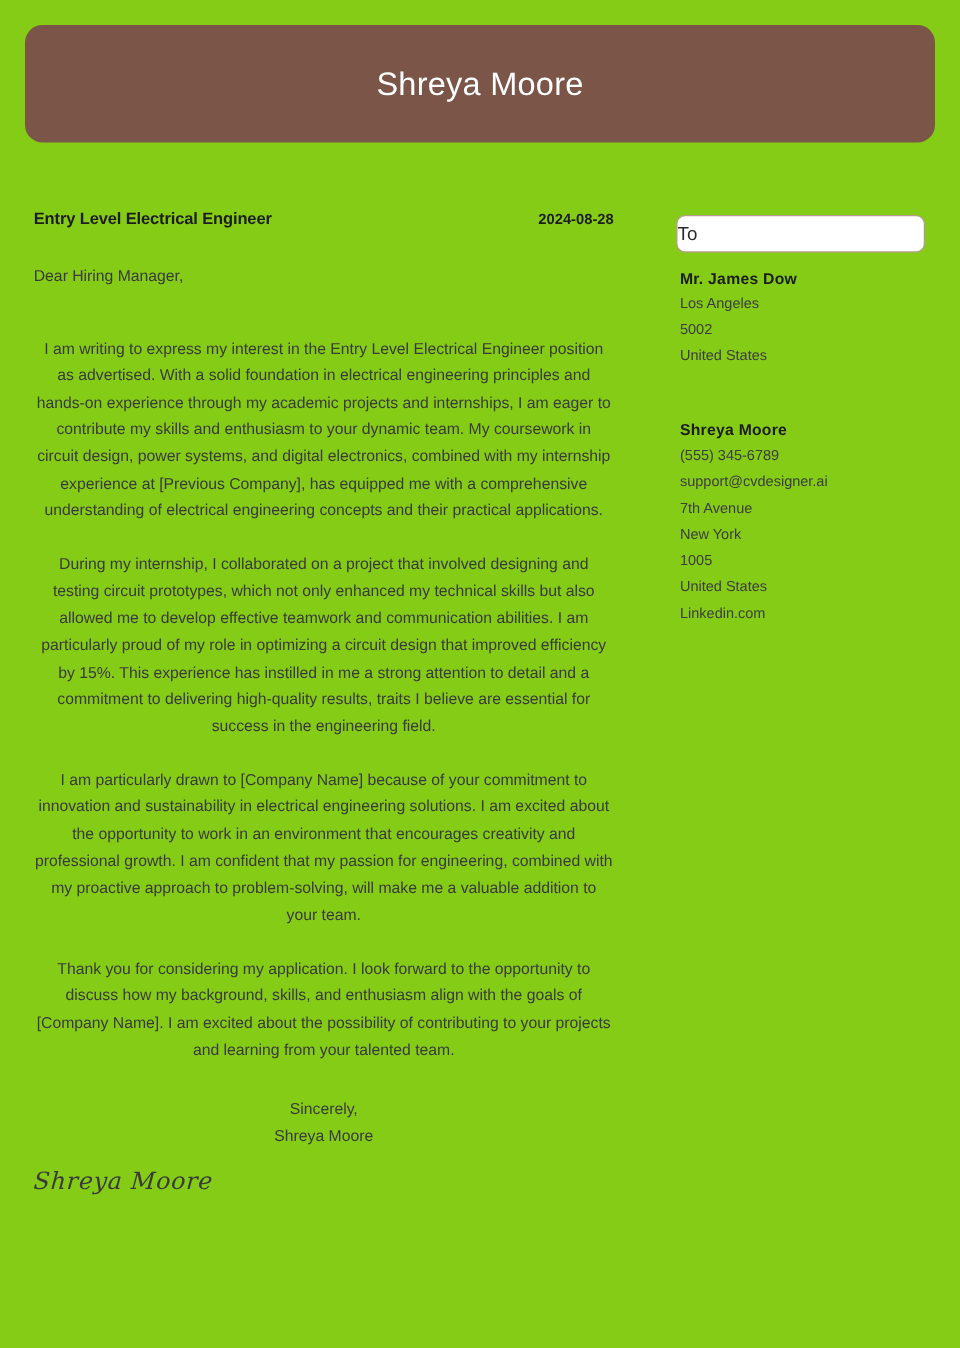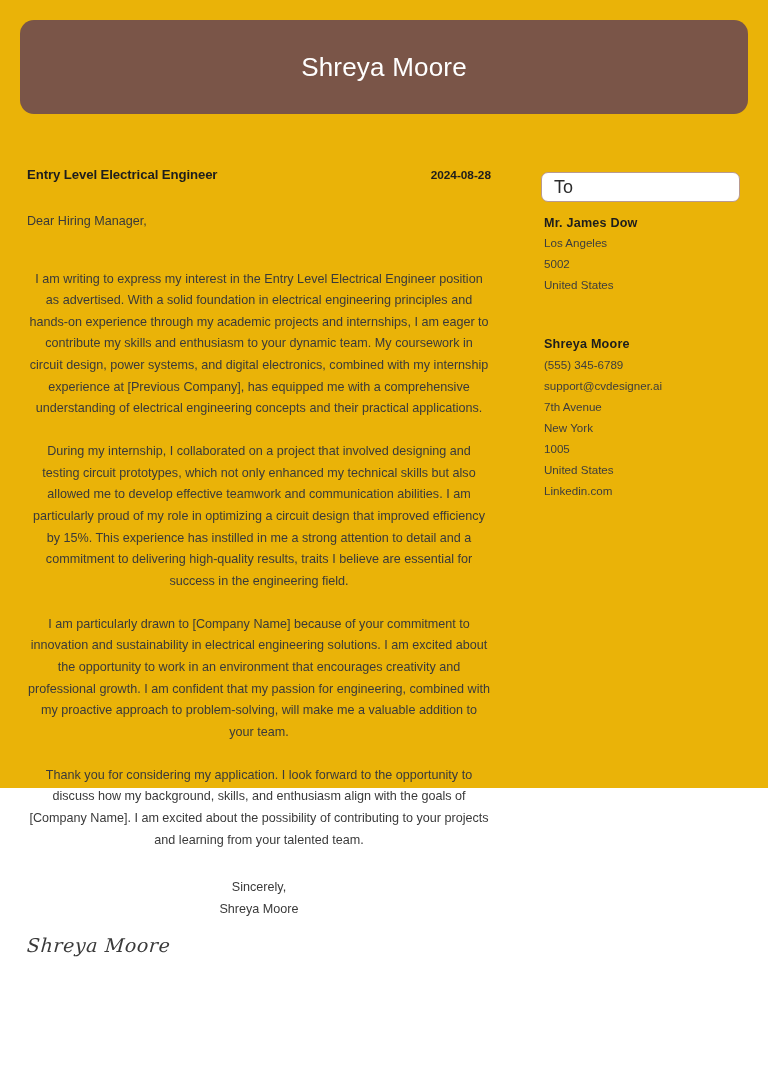--- a/index.html
+++ b/index.html
@@ -12,23 +12,23 @@
     width: 768px;
     height: 1078px;
     font-family: "Liberation Sans", sans-serif;
     color: #2b2b2b;
     position: relative;
     overflow: hidden;
   }
 
   .page {
     width: 768px;
-    height: 788px;
+    height: 1078px;
     position: relative;
-    background: #eab308;
+    background: #84cc16;
     box-sizing: border-box;
   }
 
   
   .header-banner {
     position: absolute;
     left: 20px;
     top: 20px;
     width: 728px;
     height: 94px;
@@ -125,22 +125,21 @@
   }
 
   .side-chip {
     box-sizing: border-box;
     width: 199px;
     height: 30px;
     border: 1px solid #b99a90;
     border-radius: 7px;
     display: flex;
     align-items: center;
-    padding-left: 12px;
-    font-size: 18px;
+    font-size: 15px;
     color: #2b2b2b;
     background: #ffffff;
   }
 
   .side-block {
     margin-top: 11px;
     margin-left: 3px;
   }
   .side-block-from { margin-top: 11px; margin-left: 3px; }
 

